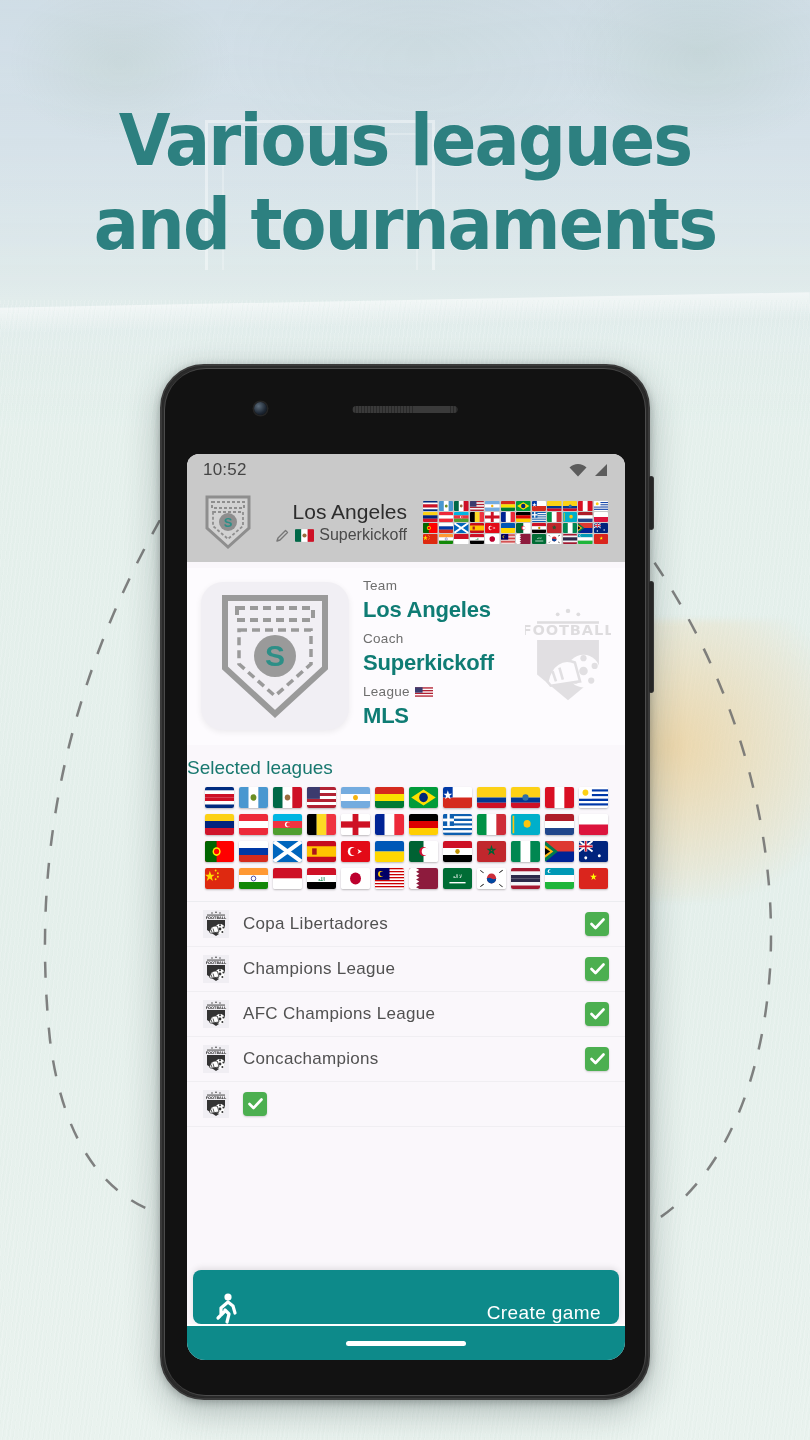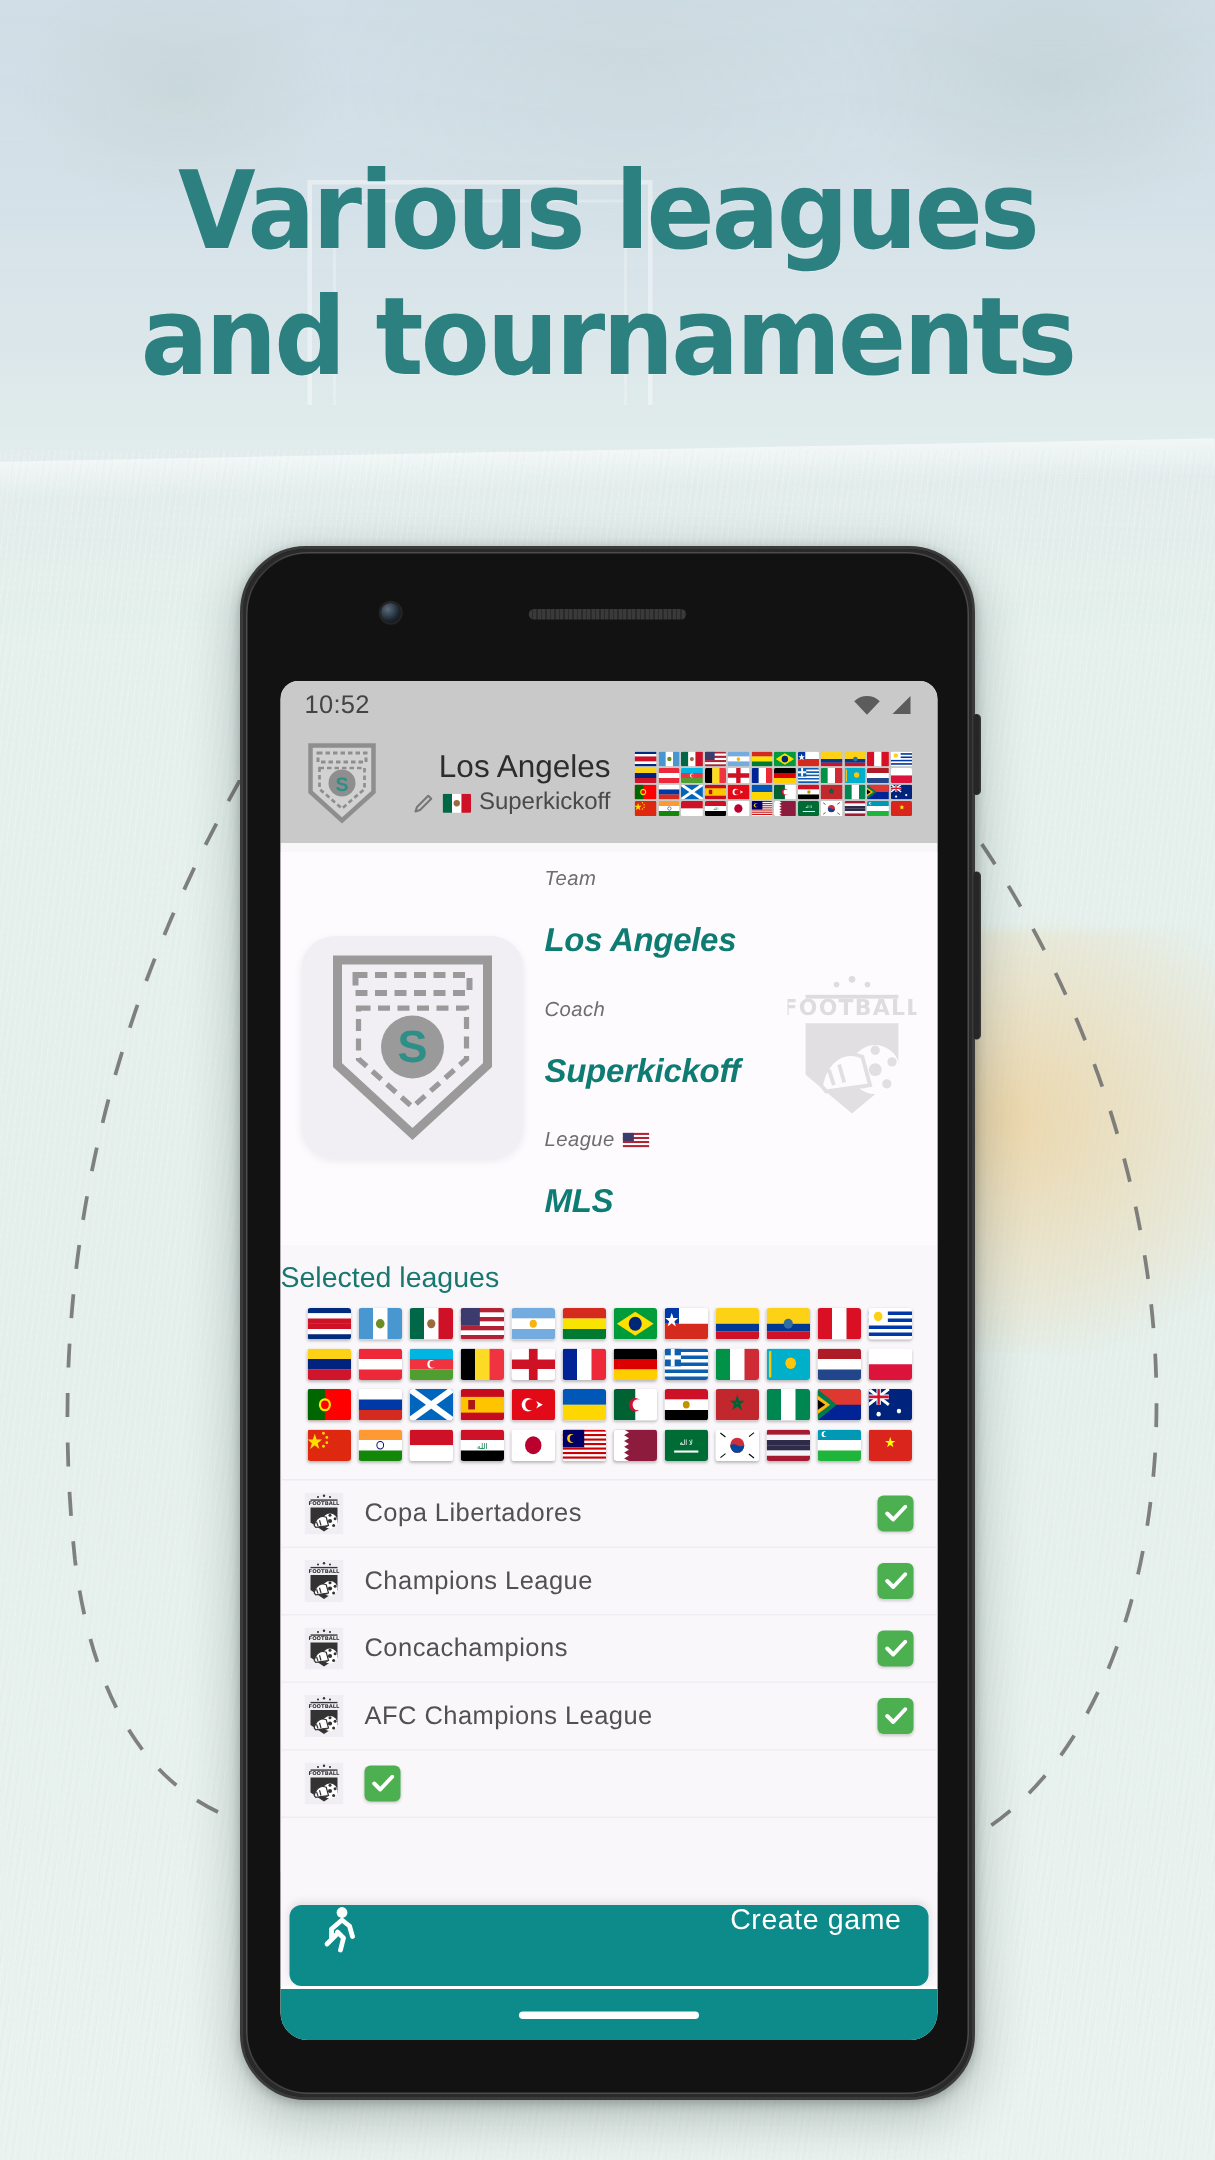--- a/index.html
+++ b/index.html
@@ -176,21 +176,21 @@
   #info-card {
     margin:6px 0 0 0; background:#fdfbfe; display:flex; align-items:center;
     padding:10px 14px 12px 14px; gap:14px; flex:none;
     box-shadow:0 1px 0 rgba(0,0,0,.05);
   }
   #crest-box {
     width:148px; height:148px; background:#f1eff4; border-radius:22px;
     display:flex; align-items:center; justify-content:center; flex:none;
     box-shadow:0 2px 6px rgba(0,0,0,0.07);
   }
-  #info-fields { flex:1; display:flex; flex-direction:column; gap:21px;font-style:italic; }
+  #info-fields { flex:1; display:flex; flex-direction:column; gap:4px; }
   .fld-label { font-size:13.5px; color:#6e6e6e; letter-spacing:.3px; display:flex; align-items:center; gap:5px; }
   .fld-value { font-size:22px; color:#0f7c74; font-weight:bold; letter-spacing:-.2px; line-height:26px; margin-bottom:4px; }
   #football-logo { width:86px; flex:none; opacity:.18; }
 
   
   #sel-title { color:#18786f; font-size:19px; padding:12px 0 8px; flex:none; background:#faf7fb; }
   #sel-flags { padding:0 12px 12px; display:flex; flex-direction:column; gap:6px; flex:none; background:#faf7fb; }
   #sel-flags .row { display:flex; gap:5px; justify-content:center; }
   #sel-flags .f { width:29px; height:21px; border-radius:2px; overflow:hidden; box-shadow:0 1px 2px rgba(0,0,0,.25); }
 
@@ -203,21 +203,21 @@
   .lrow .lname { flex:1; font-size:17px; color:#515151; letter-spacing:.3px; }
   .lchk {
     width:24px; height:24px; border-radius:4px; background:#4caf50;
     display:flex; align-items:center; justify-content:center; flex:none;
     box-shadow:0 1px 2px rgba(0,0,0,.18);
   }
 
   
   #create-btn {
     margin:22px 6px 0; height:54px; background:#0d8a8a; border-radius:8px;
-    display:flex; align-items:flex-start; padding:0 18px; flex:none;
+    display:flex; align-items:flex-end; padding:0 18px; flex:none;
     box-shadow:0 -2px 6px rgba(0,0,0,.10);
   }
   #create-btn .lbl { margin-left:auto; color:#fff; font-size:19px; letter-spacing:.4px; }
 
   
   #navbar {
     height:36px; background:#0d8a8a; display:flex; align-items:center; justify-content:center; flex:none;
     border-top:2px solid #fff;
   }
   #nav-pill { width:120px; height:5px; border-radius:3px; background:#fff; }
@@ -1260,21 +1260,21 @@
                 <circle cx="19.4" cy="22" r="1"></circle>
                 <circle cx="14.6" cy="22" r="1"></circle>
                 <circle cx="13.8" cy="17.3" r="1"></circle>
               </g>
   <path d="M6.5 22 C7.5 17, 11 15, 14.5 16.5 L16 22 L7.5 23.2 Z" fill="#fff" stroke="#333" stroke-width="0.8"></path>
   <g stroke="#333" stroke-width="0.8">
                 <path d="M8 19.5 L9 22.3"></path>
                 <path d="M10 18.5 L11 22"></path>
               </g>
 </svg>
-            <span class="lname">Concachampions</span>
+            <span class="lname">AFC Champions League</span>
             <span class="lchk">
               <svg width="15" height="12" viewBox="0 0 15 12">
                 <path d="M1.5 6 L5.5 10 L13.5 1.5" fill="none" stroke="#fff" stroke-width="2.6" stroke-linecap="round" stroke-linejoin="round"></path>
               </svg>
             </span>
           </div>
           <div class="lrow">
             <svg width="26" height="28" viewBox="0 0 26 28" style="flex:none">
   <rect width="26" height="28" fill="#f0eef3"></rect>
   <g fill="#333">
@@ -1293,21 +1293,21 @@
                 <circle cx="19.4" cy="22" r="1"></circle>
                 <circle cx="14.6" cy="22" r="1"></circle>
                 <circle cx="13.8" cy="17.3" r="1"></circle>
               </g>
   <path d="M6.5 22 C7.5 17, 11 15, 14.5 16.5 L16 22 L7.5 23.2 Z" fill="#fff" stroke="#333" stroke-width="0.8"></path>
   <g stroke="#333" stroke-width="0.8">
                 <path d="M8 19.5 L9 22.3"></path>
                 <path d="M10 18.5 L11 22"></path>
               </g>
 </svg>
-            <span class="lname">AFC Champions League</span>
+            <span class="lname">Concachampions</span>
             <span class="lchk">
               <svg width="15" height="12" viewBox="0 0 15 12">
                 <path d="M1.5 6 L5.5 10 L13.5 1.5" fill="none" stroke="#fff" stroke-width="2.6" stroke-linecap="round" stroke-linejoin="round"></path>
               </svg>
             </span>
           </div>
           <div class="lrow">
             <svg width="26" height="28" viewBox="0 0 26 28" style="flex:none">
   <rect width="26" height="28" fill="#f0eef3"></rect>
   <g fill="#333">

